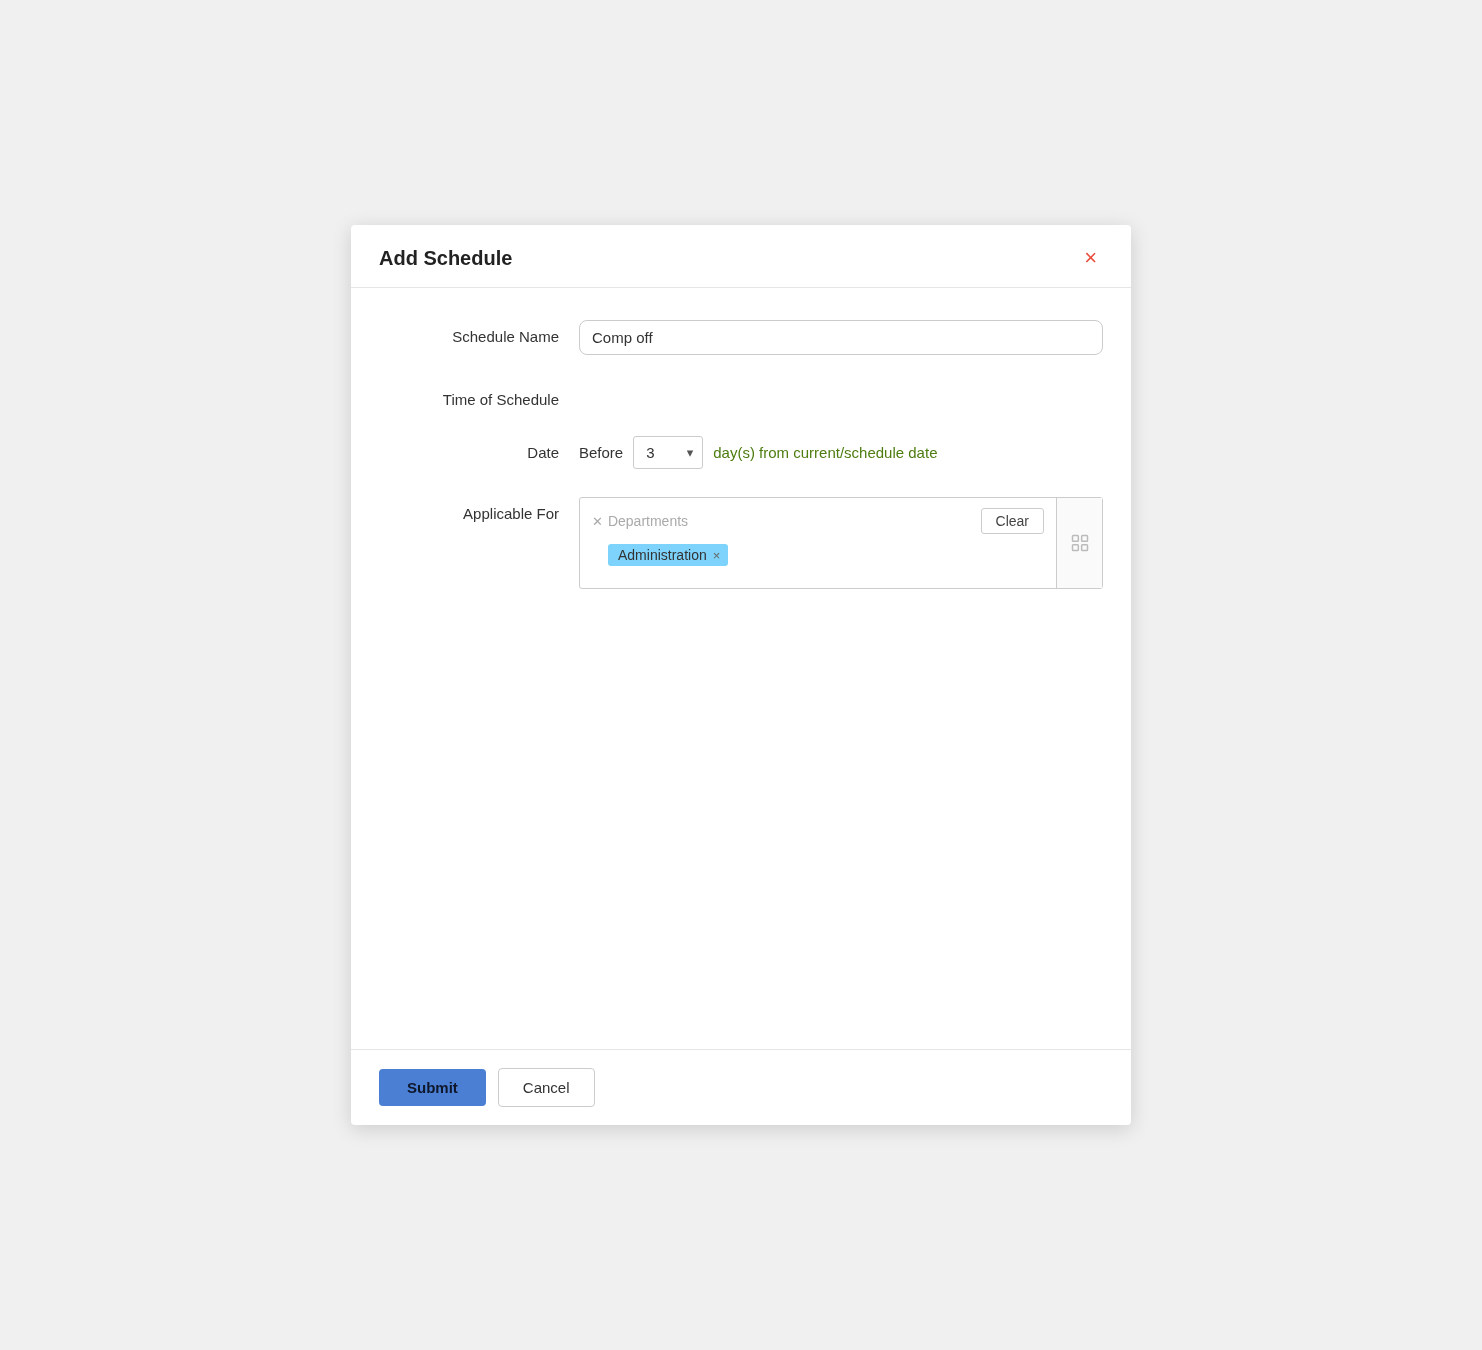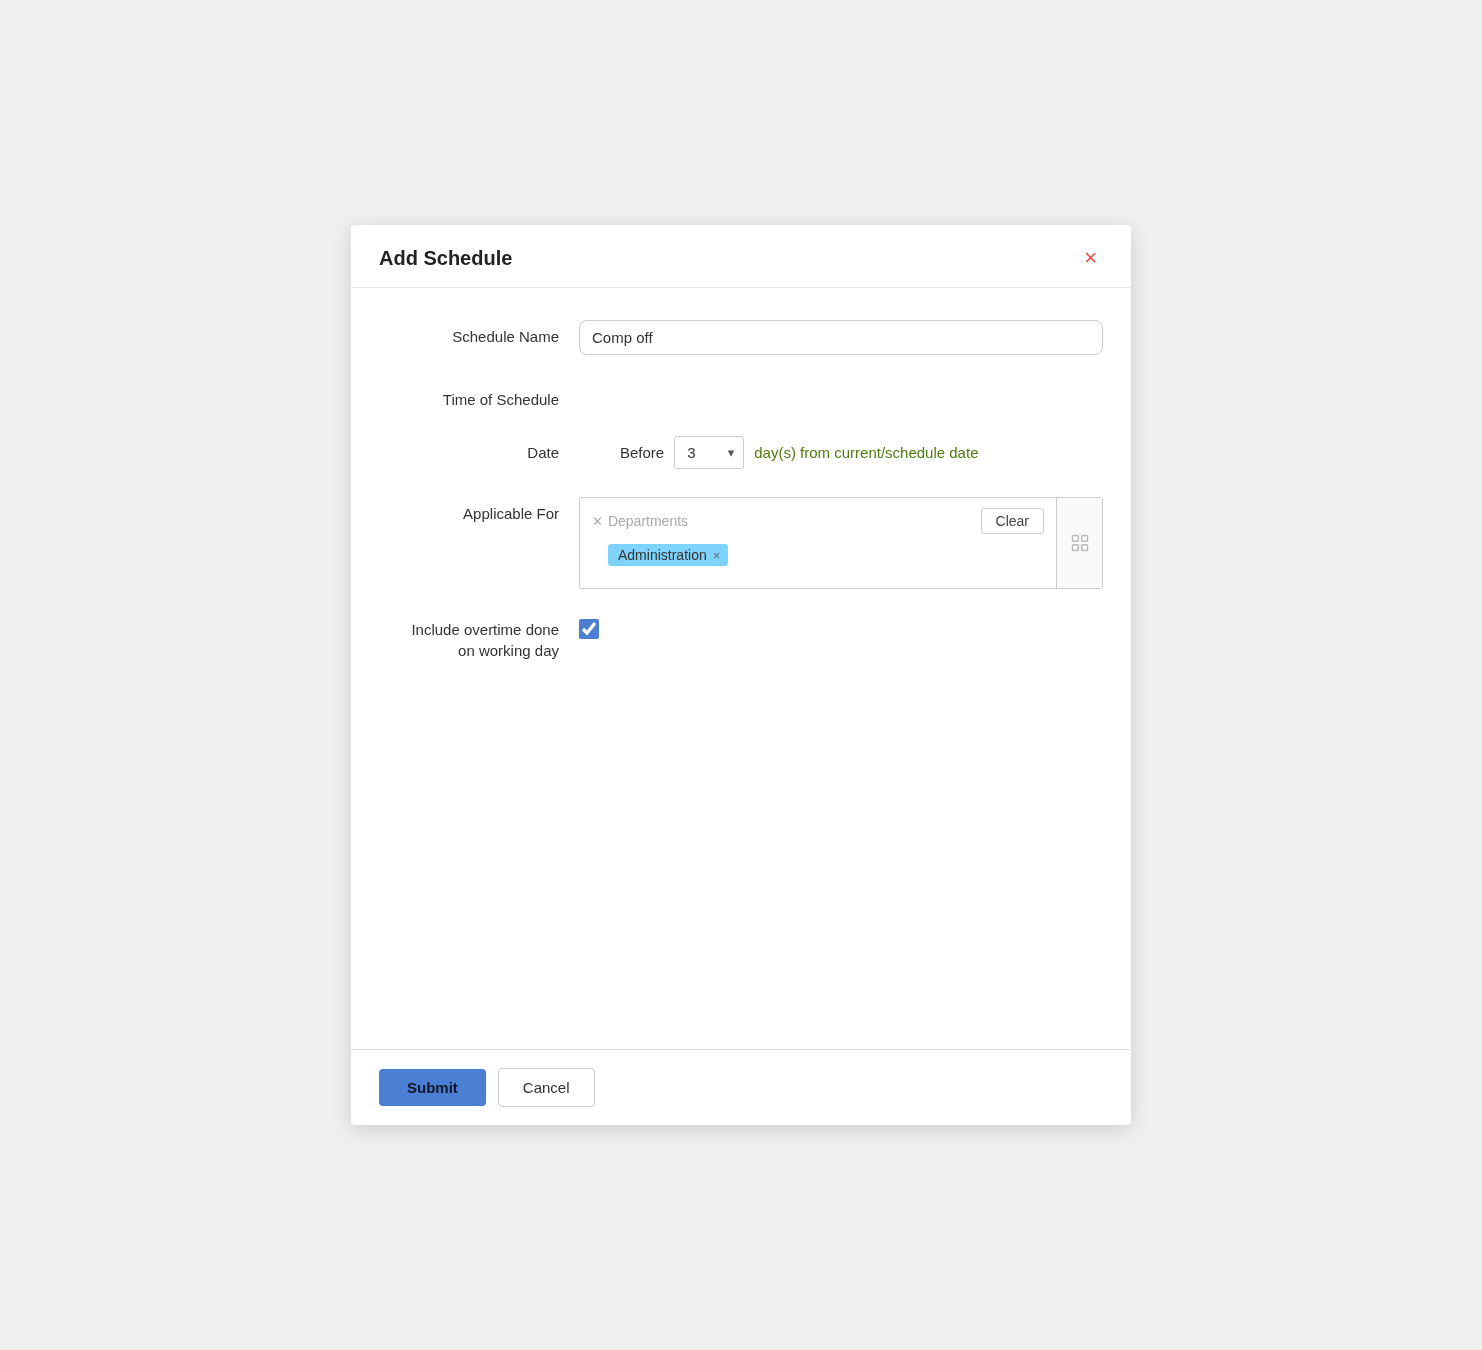--- a/index.html
+++ b/index.html
@@ -98,21 +98,20 @@
       font-size: 15px;
     }
     .date-row-inner {
       display: flex;
       align-items: center;
       gap: 10px;
     }
     .date-label-before {
       font-size: 15px;
       color: #333;
-      margin-left: 41px;
     }
     .date-select-wrapper {
       position: relative;
       display: inline-flex;
       align-items: center;
     }
     .date-select {
       appearance: none;
       border: 1px solid #ccc;
       border-radius: 3px;
@@ -314,29 +313,20 @@
               <rect x="3" y="3" width="7" height="7" rx="1"></rect>
               <rect x="14" y="3" width="7" height="7" rx="1"></rect>
               <rect x="3" y="14" width="7" height="7" rx="1"></rect>
               <rect x="14" y="14" width="7" height="7" rx="1"></rect>
             </svg>
           </div>
         </div>
       </div>
     </div>
 
-    <div class="form-row checkbox-row">
-      <label class="form-label checkbox-label">
-        <span>Include overtime done</span><br>
-        <span>on working day</span>
-      </label>
-      <div class="form-control">
-        <input class="checkbox-input" type="checkbox" checked="" style="">
-      </div>
-    </div>
 
   </div>
 
   <div class="dialog-footer">
     <button class="submit-btn">Submit</button>
     <button class="cancel-btn">Cancel</button>
   </div>
 </div>
 
 </body></html>

